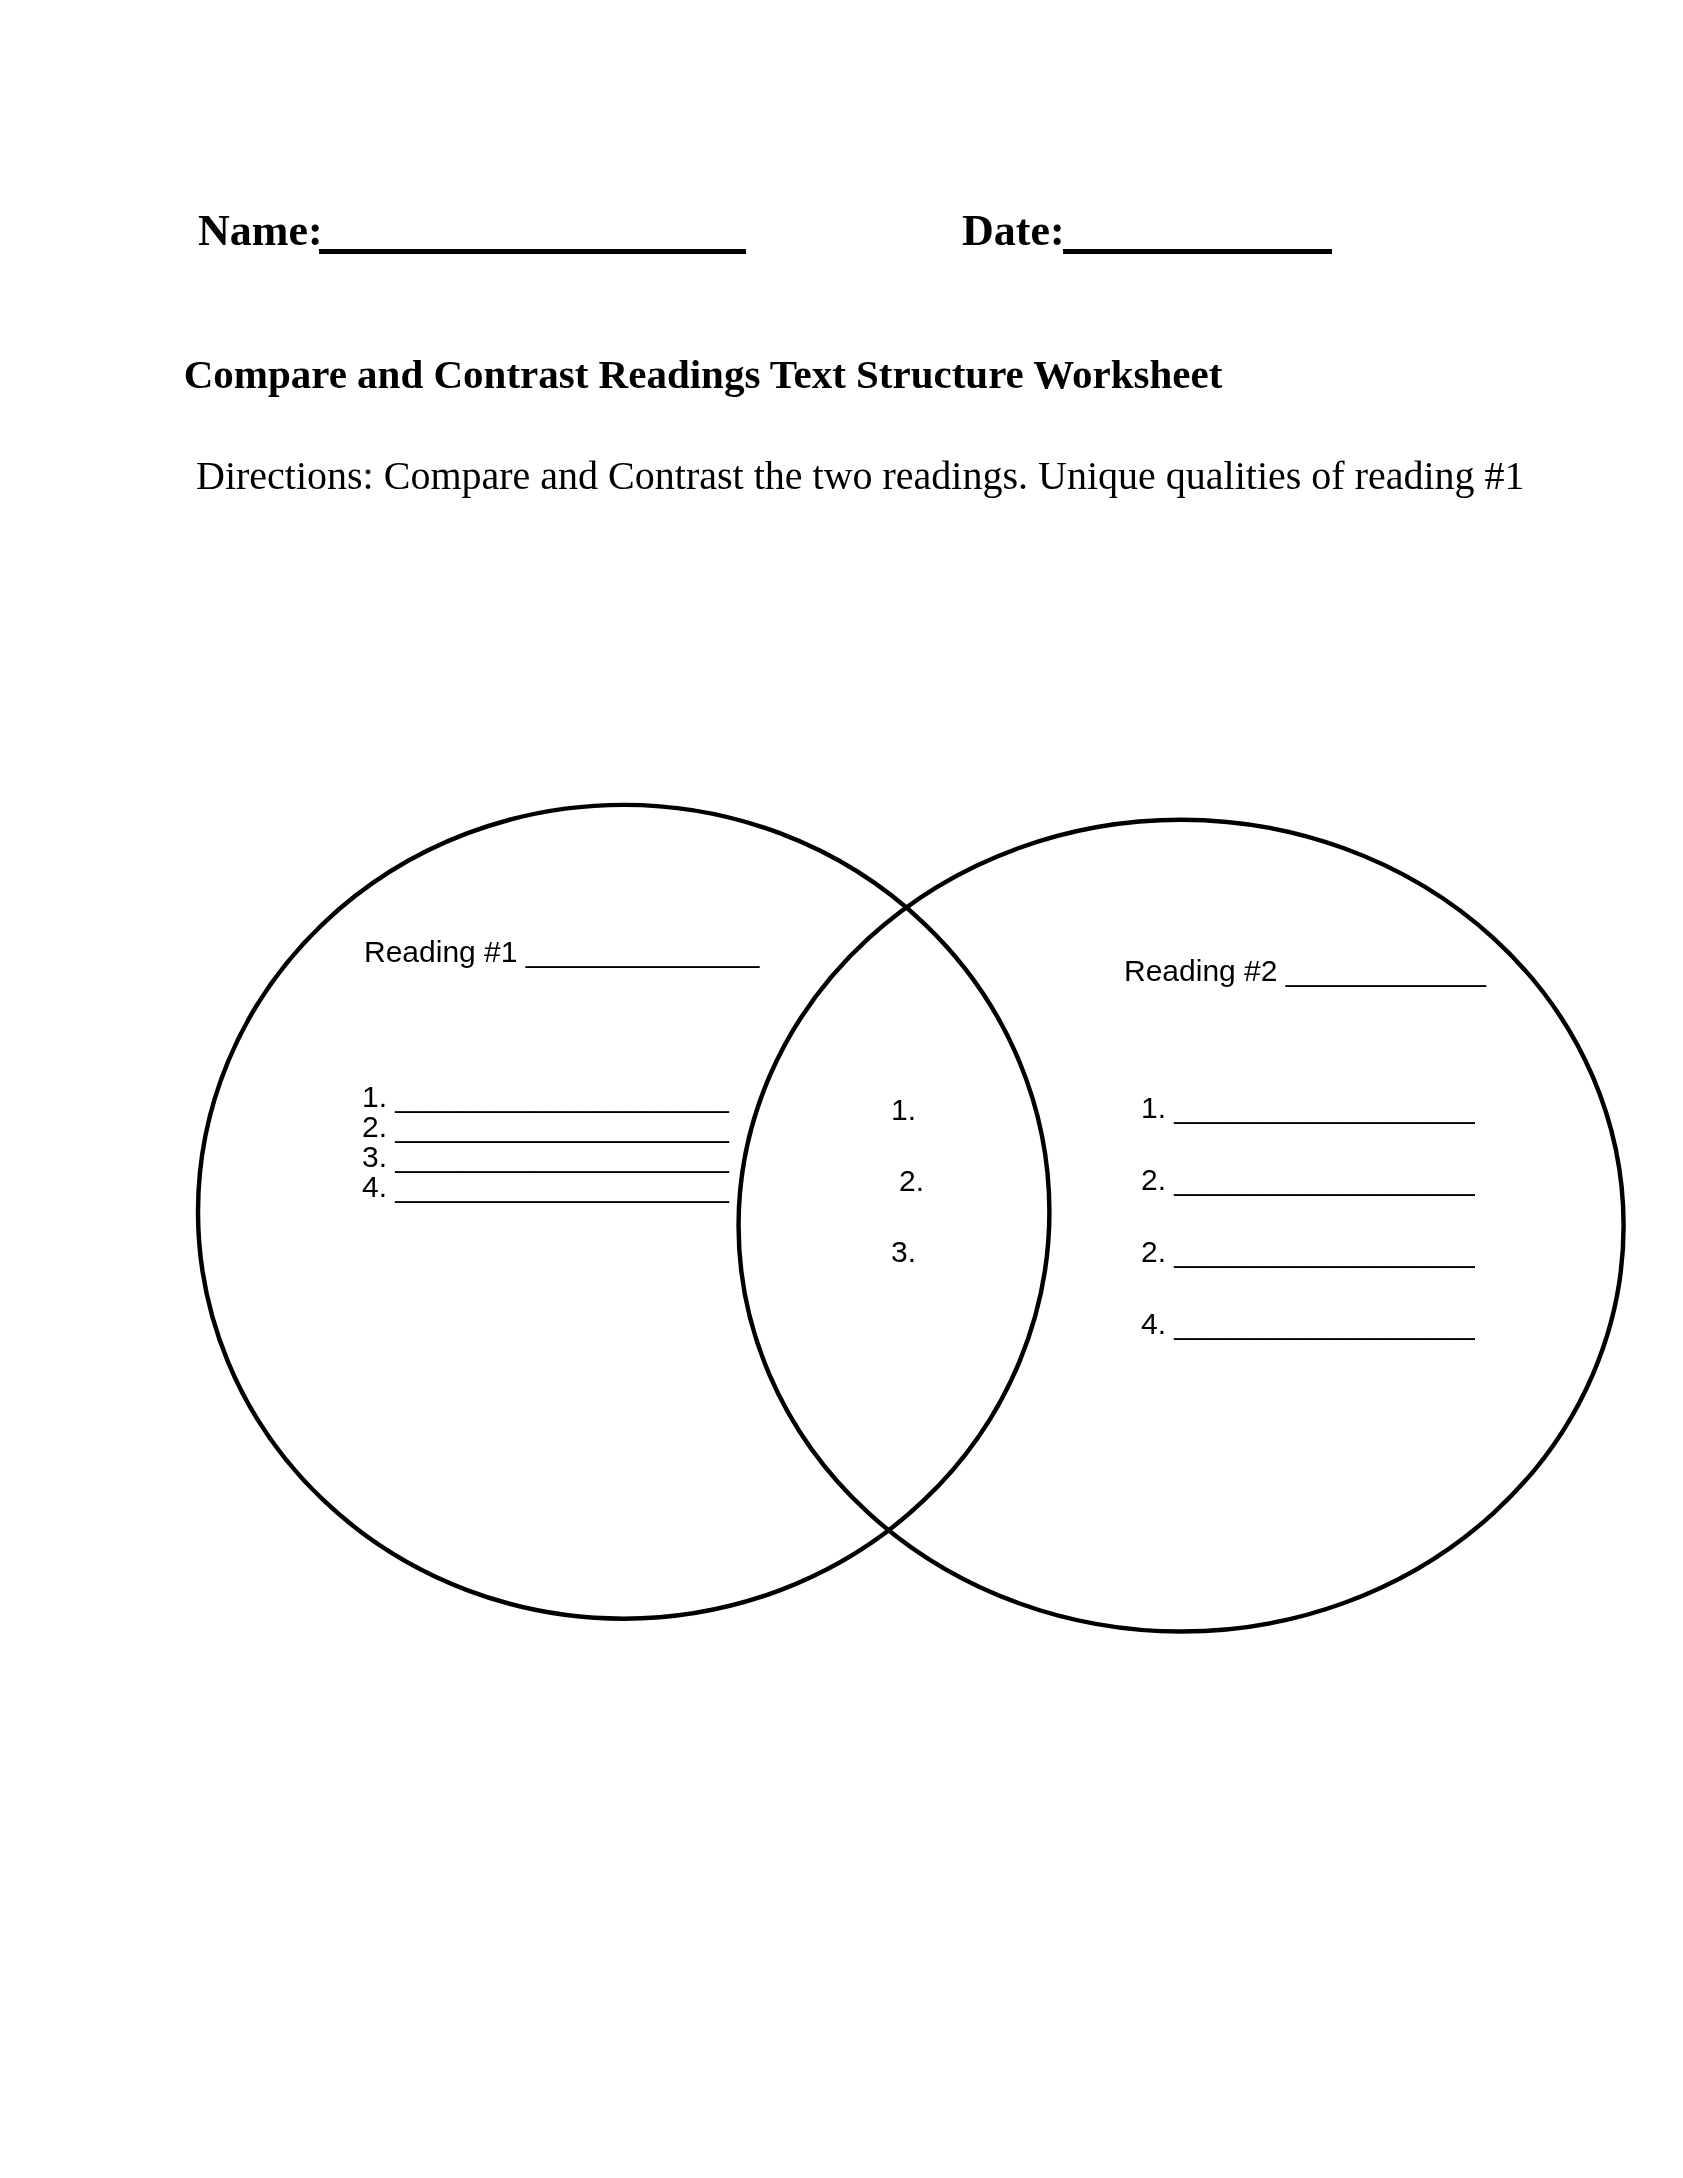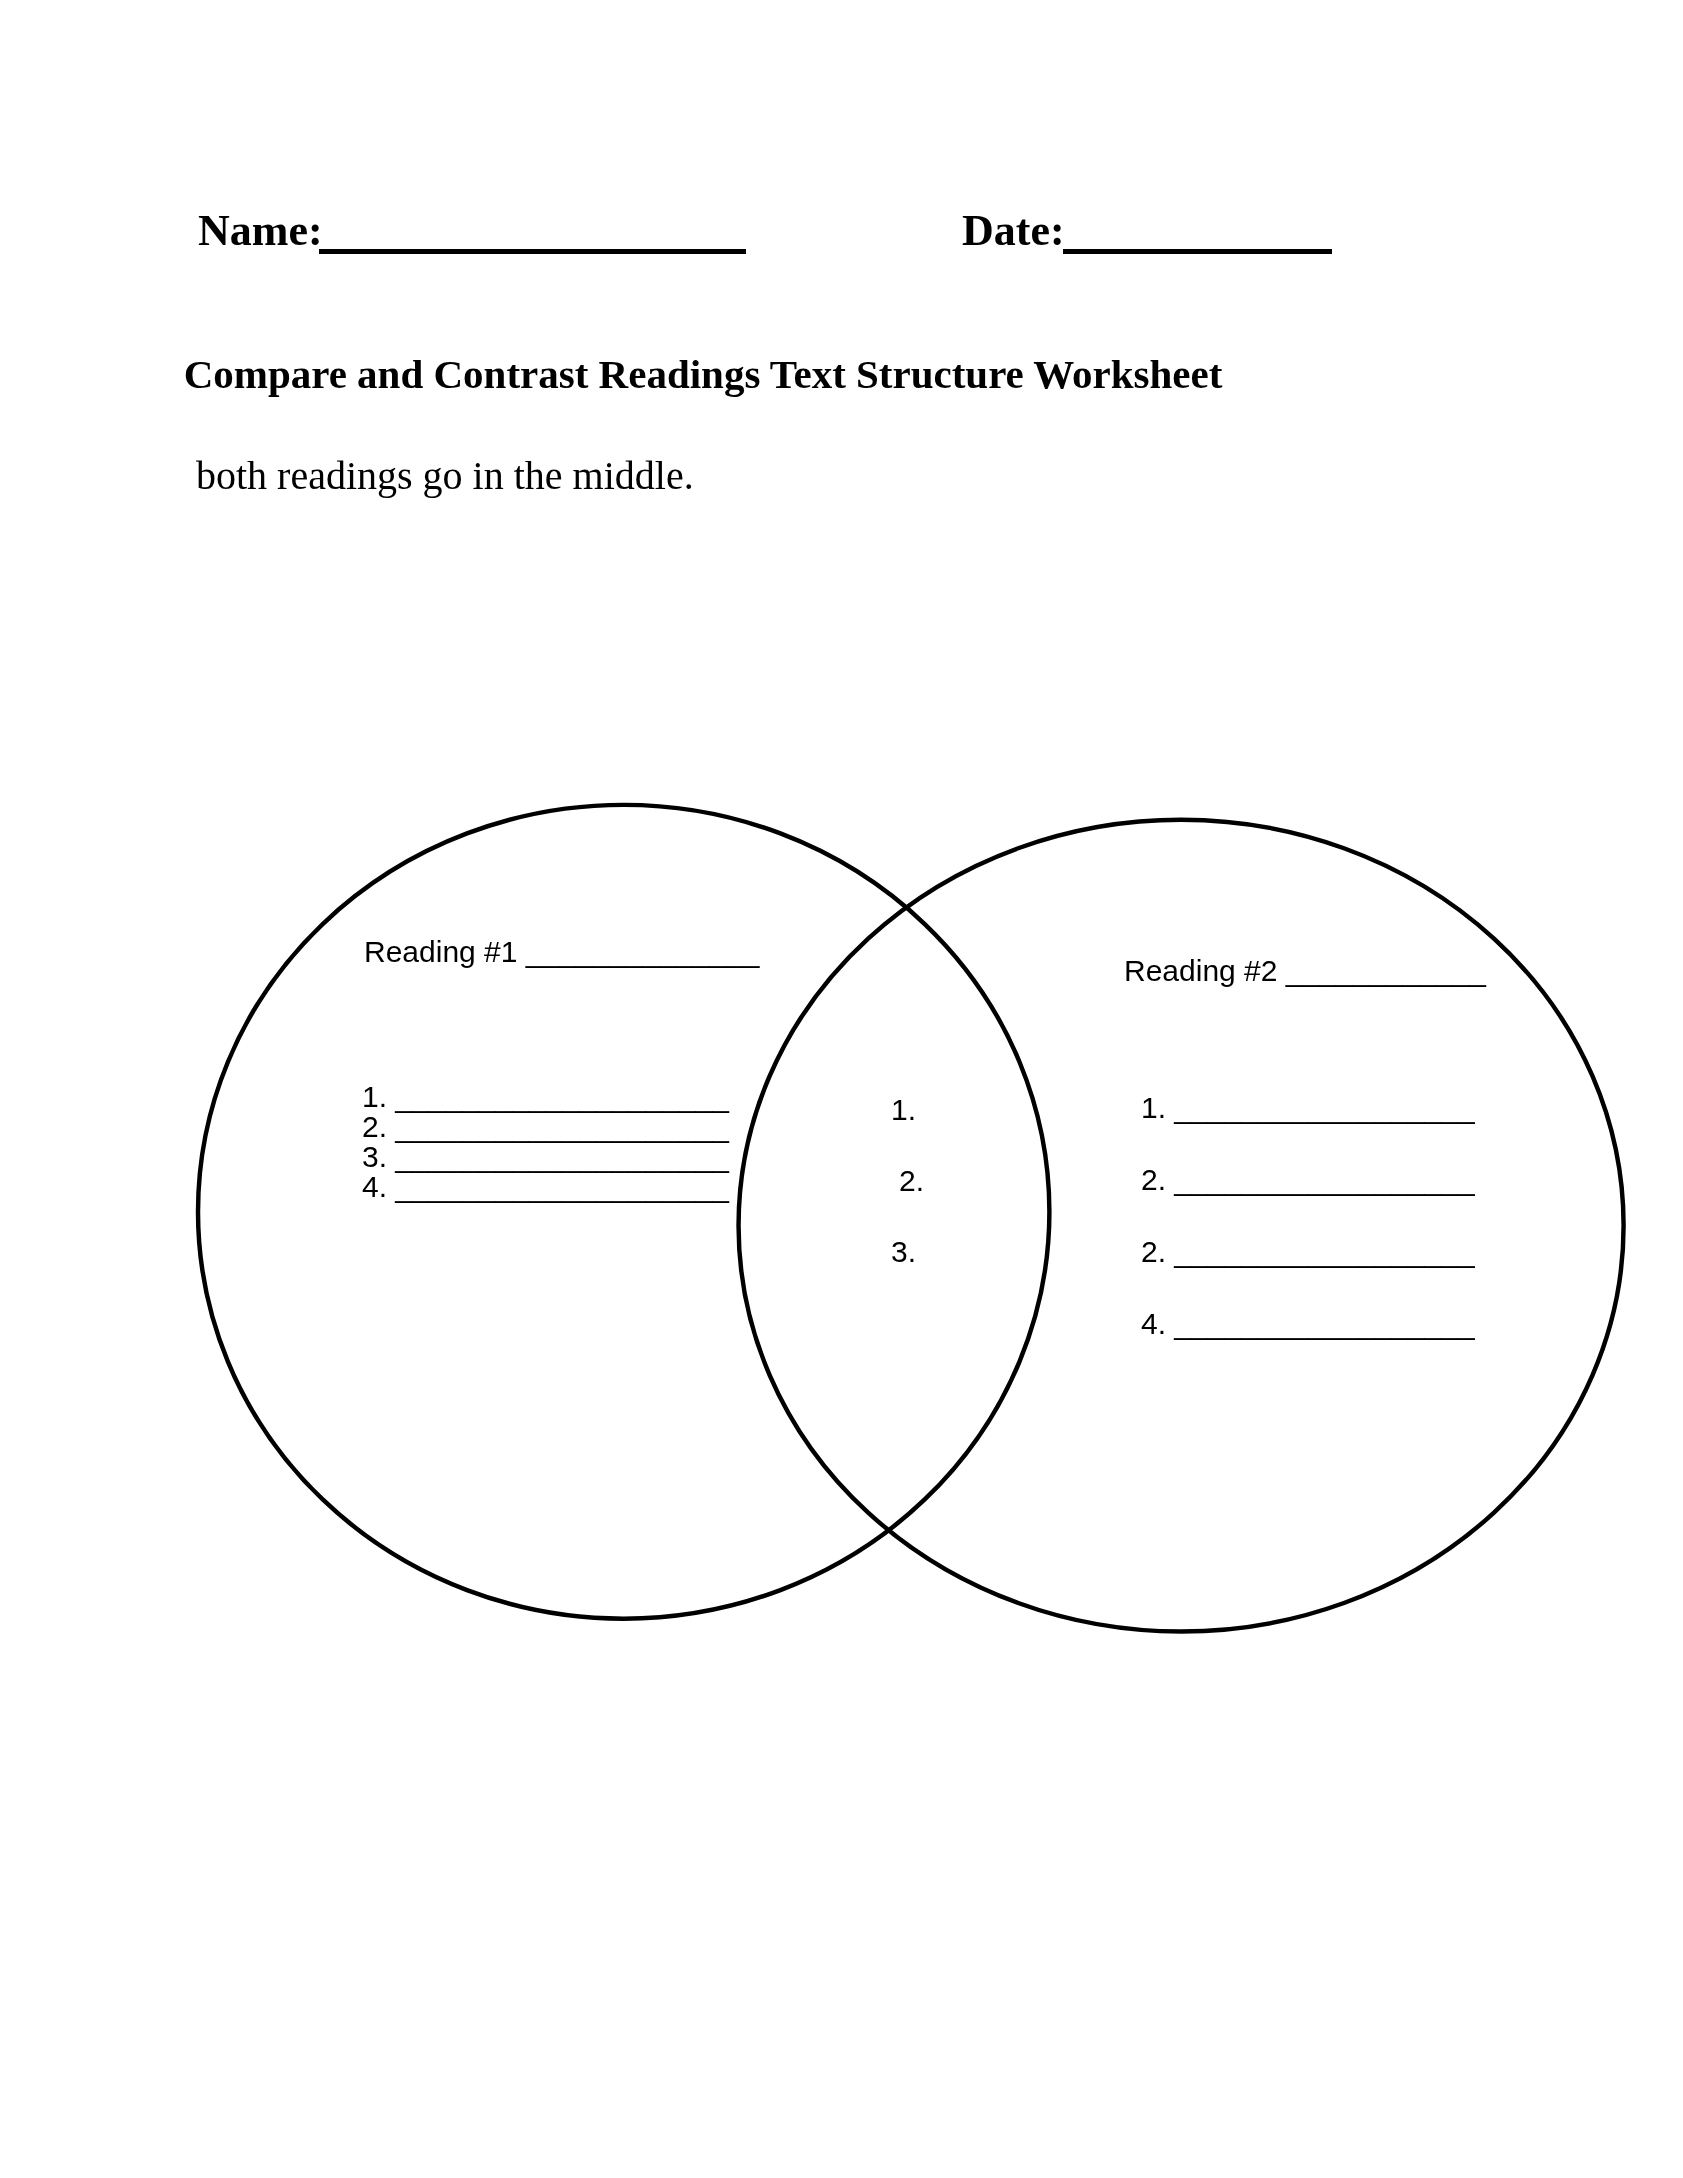--- a/index.html
+++ b/index.html
@@ -69,21 +69,21 @@
 
 <div class="abs label-bold" style="left:198px; top:209px;">Name:</div>
 <div class="fill-line" style="left:319px; top:249px; width:427px;"></div>
 
 <div class="abs label-bold" style="left:962px; top:209px;">Date:</div>
 <div class="fill-line" style="left:1063px; top:249px; width:269px;"></div>
 
 <div class="abs title">Compare and Contrast Readings Text Structure Worksheet</div>
 
 <div class="abs directions">
-  <div>both readings go in the middle.</div>
+  <div>Directions: Compare and Contrast the two readings. Unique qualities of reading #1</div>
 </div>
 
 <svg class="abs venn-svg" width="1683" height="2178" viewBox="0 0 1700 2200">
   <ellipse cx="630" cy="1224" rx="430" ry="411" fill="none" stroke="#000000" stroke-width="4.5"></ellipse>
   <ellipse cx="1193" cy="1238" rx="447" ry="410" fill="none" stroke="#000000" stroke-width="4.5"></ellipse>
 </svg>
 
 <div class="abs sans reading1">Reading #1 ______________</div>
 
 <div class="abs sans list left-list">

